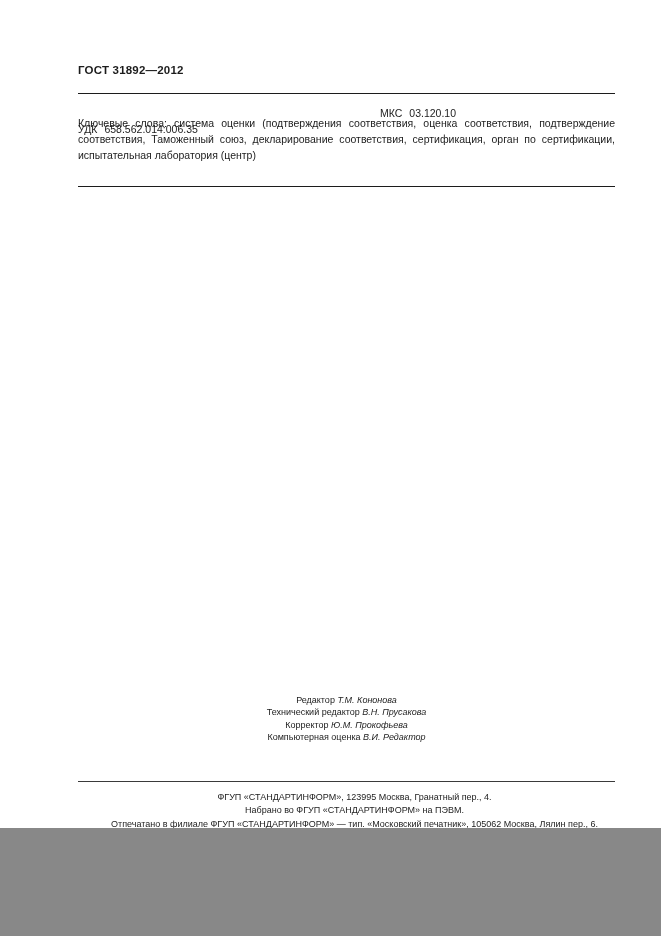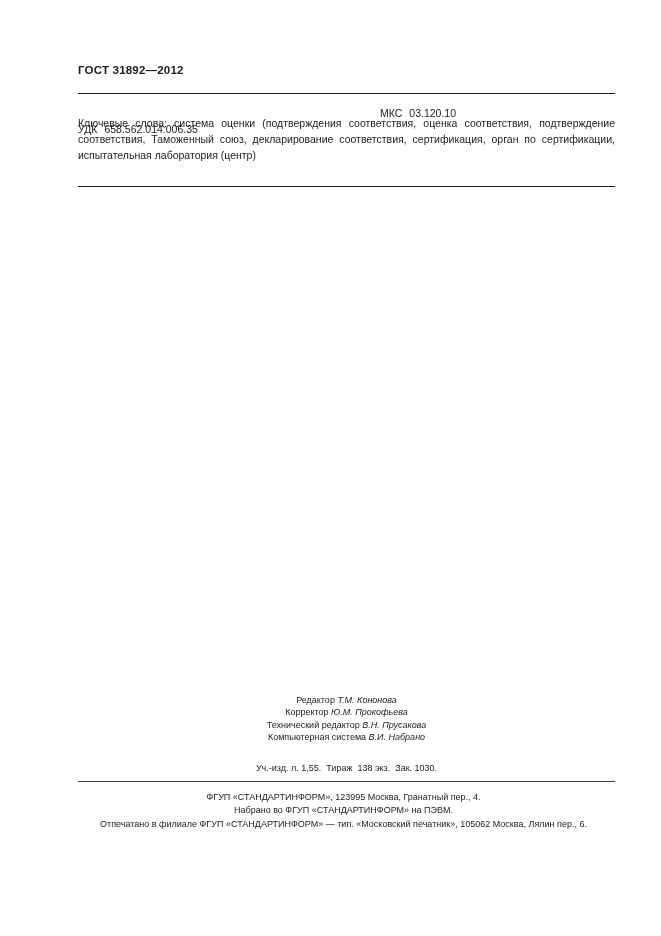--- a/index.html
+++ b/index.html
@@ -1,20 +1,20 @@
 <!DOCTYPE html>
 <html><head>
 <meta charset="utf-8">
 <style>
   * { margin: 0; padding: 0; box-sizing: border-box; }
   html, body { background: #888; }
   .page {
     position: relative;
     width: 661px;
-    height: 936px;
+    height: 828px;
     margin: 0 auto;
     background: #ffffff;
     font-family: "Liberation Sans", sans-serif;
     color: #1c1c1c;
     overflow: hidden;
   }
   .content-x { left: 78px; width: 537px; }
 
   .doc-code {
     position: absolute;
@@ -70,21 +70,21 @@
   .print-line2 {
     position: absolute;
     top: 763px; left: 78px; width: 537px;
     font-size: 9px;
     text-align: center;
     white-space: pre;
   }
 
   .imprint {
     position: absolute;
-    top: 791px; left: 45px; width: 597px;
+    top: 791px; left: 56px; width: 597px;
     font-size: 9px;
     line-height: 13.4px;
     text-align: center;
   }
   .imprint-contacts span { display: inline-block; }
   .imprint-contacts .gap { width: 34px; }
 </style>
 </head>
 <body>
 
@@ -106,34 +106,33 @@
   <div class="keywords">Ключевые слова: система оценки (подтверждения соответствия, оценка соответствия, подтверждение соответствия, Таможенный союз, декларирование соответствия, сертификация, орган по сертификации, испытательная лаборатория (центр)</div>
 
   <div class="rule rule-2 content-x"></div>
 
   <div class="staff-block">
     <div>
       <span>Редактор</span>
       <span class="staff-name">Т.М. Кононова</span>
     </div>
     <div>
+      <span>Технический редактор</span>
+      <span class="staff-name">В.Н. Прусакова</span>
+    </div>
+    <div>
       <span>Корректор</span>
       <span class="staff-name">Ю.М. Прокофьева</span>
     </div>
     <div>
-      <span>Технический редактор</span>
-      <span class="staff-name">В.Н. Прусакова</span>
-    </div>
-    <div>
-      <span>Компьютерная система</span>
-      <span class="staff-name">В.И. Набрано</span>
+      <span>Компьютерная оценка</span>
+      <span class="staff-name">В.И. Редактор</span>
     </div>
   </div>
 
-  <div class="print-line2">Уч.-изд. л. 1,55.  Тираж  138 экз.  Зак. 1030.</div>
 
   <div class="rule rule-3 content-x"></div>
 
   <div class="imprint">
     <div>ФГУП «СТАНДАРТИНФОРМ», 123995 Москва, Гранатный пер., 4.</div>
     <div>Набрано во ФГУП «СТАНДАРТИНФОРМ» на ПЭВМ.</div>
     <div>Отпечатано в филиале ФГУП «СТАНДАРТИНФОРМ» — тип. «Московский печатник», 105062 Москва, Лялин пер., 6.</div>
   </div>
 
 </div>

